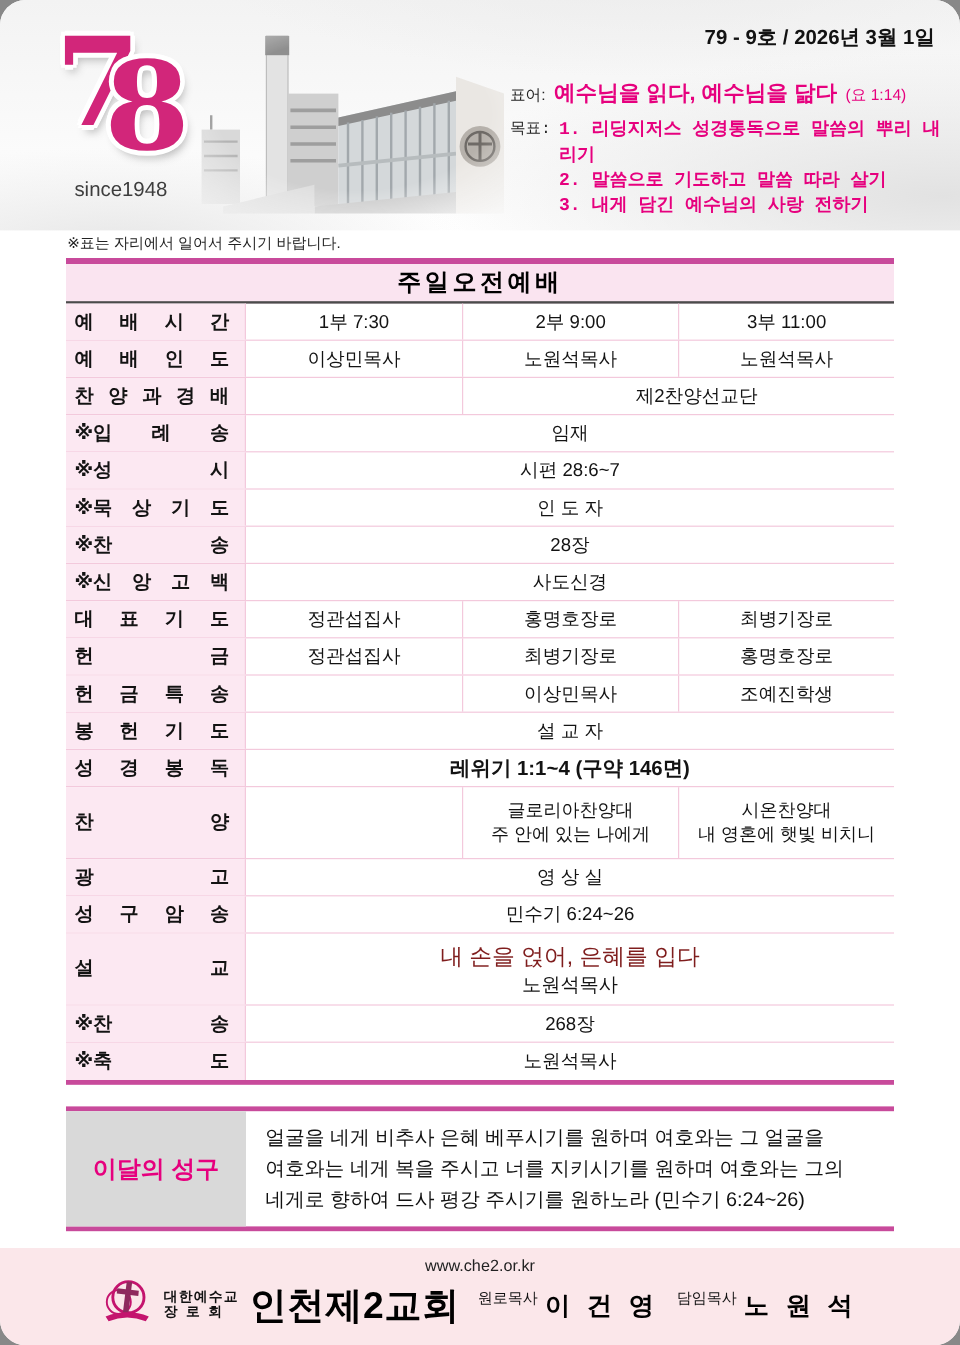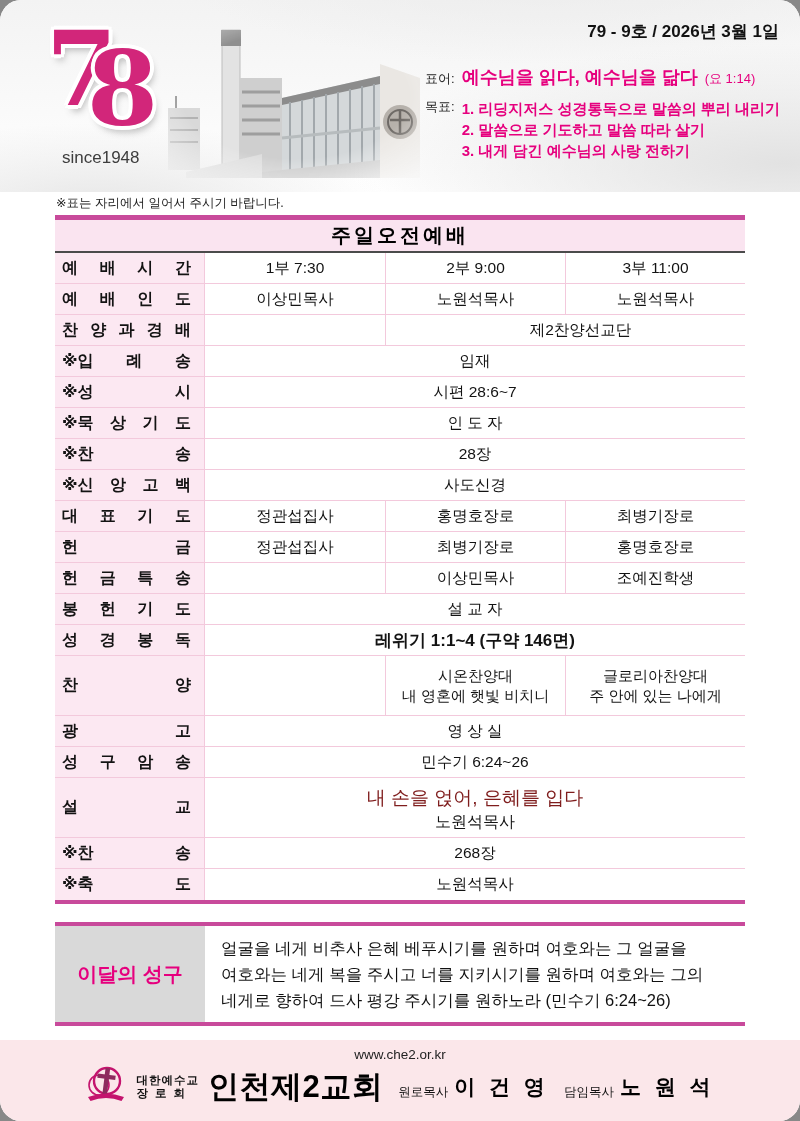--- a/index.html
+++ b/index.html
@@ -22,21 +22,21 @@
   .since{position:absolute;left:62px;top:148px;font-size:17px;color:#3d3d3d;}
   .building{position:absolute;left:166px;top:26px;width:258px;height:154px;
             -webkit-mask-image:radial-gradient(ellipse 80% 75% at 50% 45%,#000 55%,transparent 98%);
             mask-image:radial-gradient(ellipse 80% 75% at 50% 45%,#000 55%,transparent 98%);}
   .head-right{position:absolute;left:425px;top:20px;width:360px;}
   .issue{text-align:right;font-size:17px;font-weight:bold;color:#121212;padding-right:6px;}
   .motto-row{display:flex;align-items:baseline;gap:7px;margin-top:22px;}
   .lab-sm{font-size:13px;color:#222;flex:0 0 auto;}
   .motto-main{font-size:18px;font-weight:bold;color:#e6007e;white-space:nowrap;}
   .motto-ref{font-size:13px;color:#e6007e;}
-  .goals-row{display:flex;gap:7px;margin-top:9px;}
+  .goals-row{display:flex;gap:7px;margin-top:9px;font-family:Liberation Mono, monospace;}
   .goals{font-size:15px;font-weight:bold;color:#e6007e;line-height:21px;}
 
   
   .notice{position:absolute;left:56px;top:195px;font-size:12.5px;color:#222;}
 
   
   .wtable{position:absolute;left:55px;top:215px;width:690px;
           border-top:5px solid #c84a9b;border-bottom:4px solid #c84a9b;box-sizing:border-box;background:#fff;}
   .ttitle{height:31px;background:#fae4f0;border-bottom:2px solid #4b4b4b;
           display:flex;align-items:center;justify-content:center;
@@ -65,21 +65,21 @@
   .verse-text{flex:1;padding:9px 6px 9px 16px;font-size:16.5px;line-height:26px;color:#111;}
 
   
   .footer{position:absolute;left:0;top:1040px;width:800px;height:81px;background:#fbe7ea;}
   .site{text-align:center;font-size:13.5px;color:#222;padding-top:7px;}
   .brand{display:flex;align-items:center;justify-content:center;gap:9px;margin-top:3px;}
   .denom{display:flex;flex-direction:column;font-size:11.5px;font-weight:bold;color:#111;
          line-height:13px;letter-spacing:1px;}
   .denom .l2{letter-spacing:7px;}
   .church-name{font-size:31px;font-weight:800;color:#000;letter-spacing:0.5px;}
-  .pastor{display:flex;align-items:flex-end;gap:6px;margin-left:6px;}
+  .pastor{display:flex;align-items:flex-start;gap:6px;margin-left:6px;}
   .pastor .plabel{font-size:12.5px;color:#111;}
   .pastor .pname{font-size:21px;font-weight:bold;color:#000;letter-spacing:4px;}
 </style>
 </head>
 <body>
 
 <div class="page">
 
   <div class="sky"></div>
 
@@ -272,26 +272,26 @@
         <div class="trow tall">
           <div class="cell label">
             <span>찬</span>
             <span>양</span>
           </div>
           <div class="cell c col">
             <div></div>
             <div></div>
           </div>
           <div class="cell c bl col">
+            <div>글로리아찬양대</div>
+            <div>주 안에 있는 나에게</div>
+          </div>
+          <div class="cell c bl col">
             <div>시온찬양대</div>
             <div>내 영혼에 햇빛 비치니</div>
-          </div>
-          <div class="cell c bl col">
-            <div>글로리아찬양대</div>
-            <div>주 안에 있는 나에게</div>
           </div>
         </div>
         <div class="trow">
           <div class="cell label">
             <span>광</span>
             <span>고</span>
           </div>
           <div class="cell span3">영 상 실</div>
         </div>
         <div class="trow">

